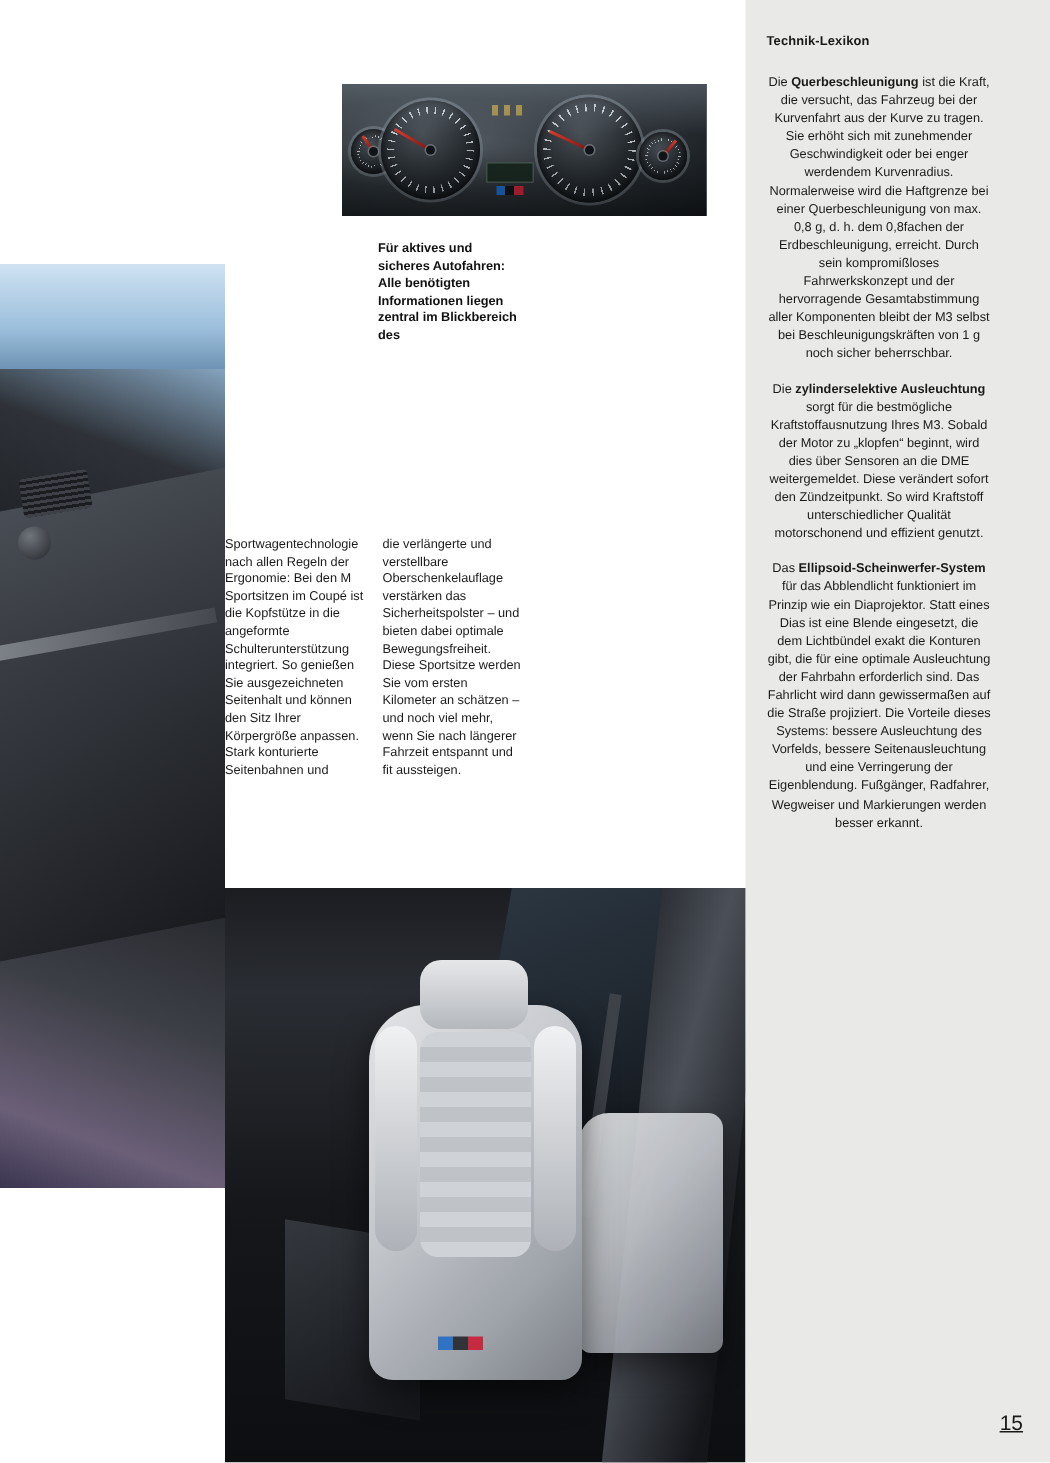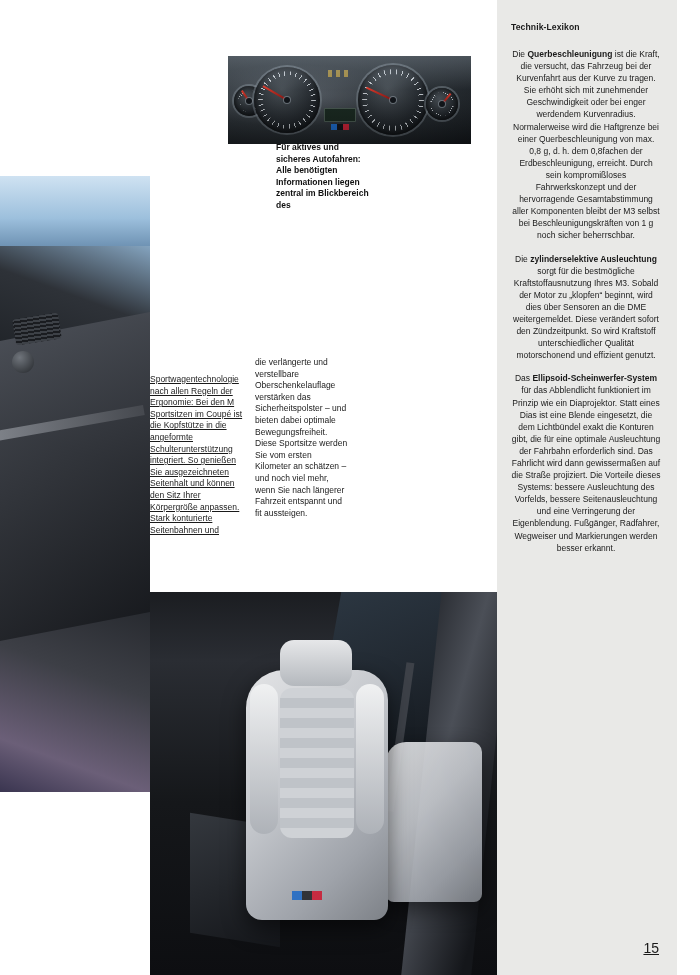--- a/index.html
+++ b/index.html
@@ -19,21 +19,21 @@
   .page {
     position: absolute;
     inset: 0;
   }
 
   
   .sidebar {
     position: absolute;
     left: 497px;
     top: 0;
-    width: 180px;
+    width: 203px;
     height: 975px;
     background: #e9e9e7;
   }
   .sidebar-inner {
     position: absolute;
     left: 14px;
     top: 22px;
     width: 150px;
   }
   .sidebar-title {
@@ -311,30 +311,30 @@
   }
 
   
   .caption {
     position: absolute;
     font-size: 8.5px;
     line-height: 11.6px;
     font-weight: bold;
     color: #111;
   }
-  .cap-col-a { left: 252px; top: 142px; width: 95px; margin-left: 24px; }
+  .cap-col-a { left: 252px; top: 160px; width: 95px; }
   .cap-col-b { left: 357px; top: 160px; width: 100px; }
 
   .body-col {
     position: absolute;
     font-size: 8.5px;
     line-height: 11.6px;
     color: #1a1a1a;
   }
-  .body-col-1 { left: 150px; top: 374px; width: 93px; text-decoration: underline; }
+  .body-col-1 { left: 150px; top: 357px; width: 93px; }
   .body-col-2 { left: 255px; top: 357px; width: 93px; }
 </style>
 </head>
 <body>
 
 <div class="page">
 
   <div class="cluster-photo">
     <div class="dial small-left">
       <div class="ticks"></div>

